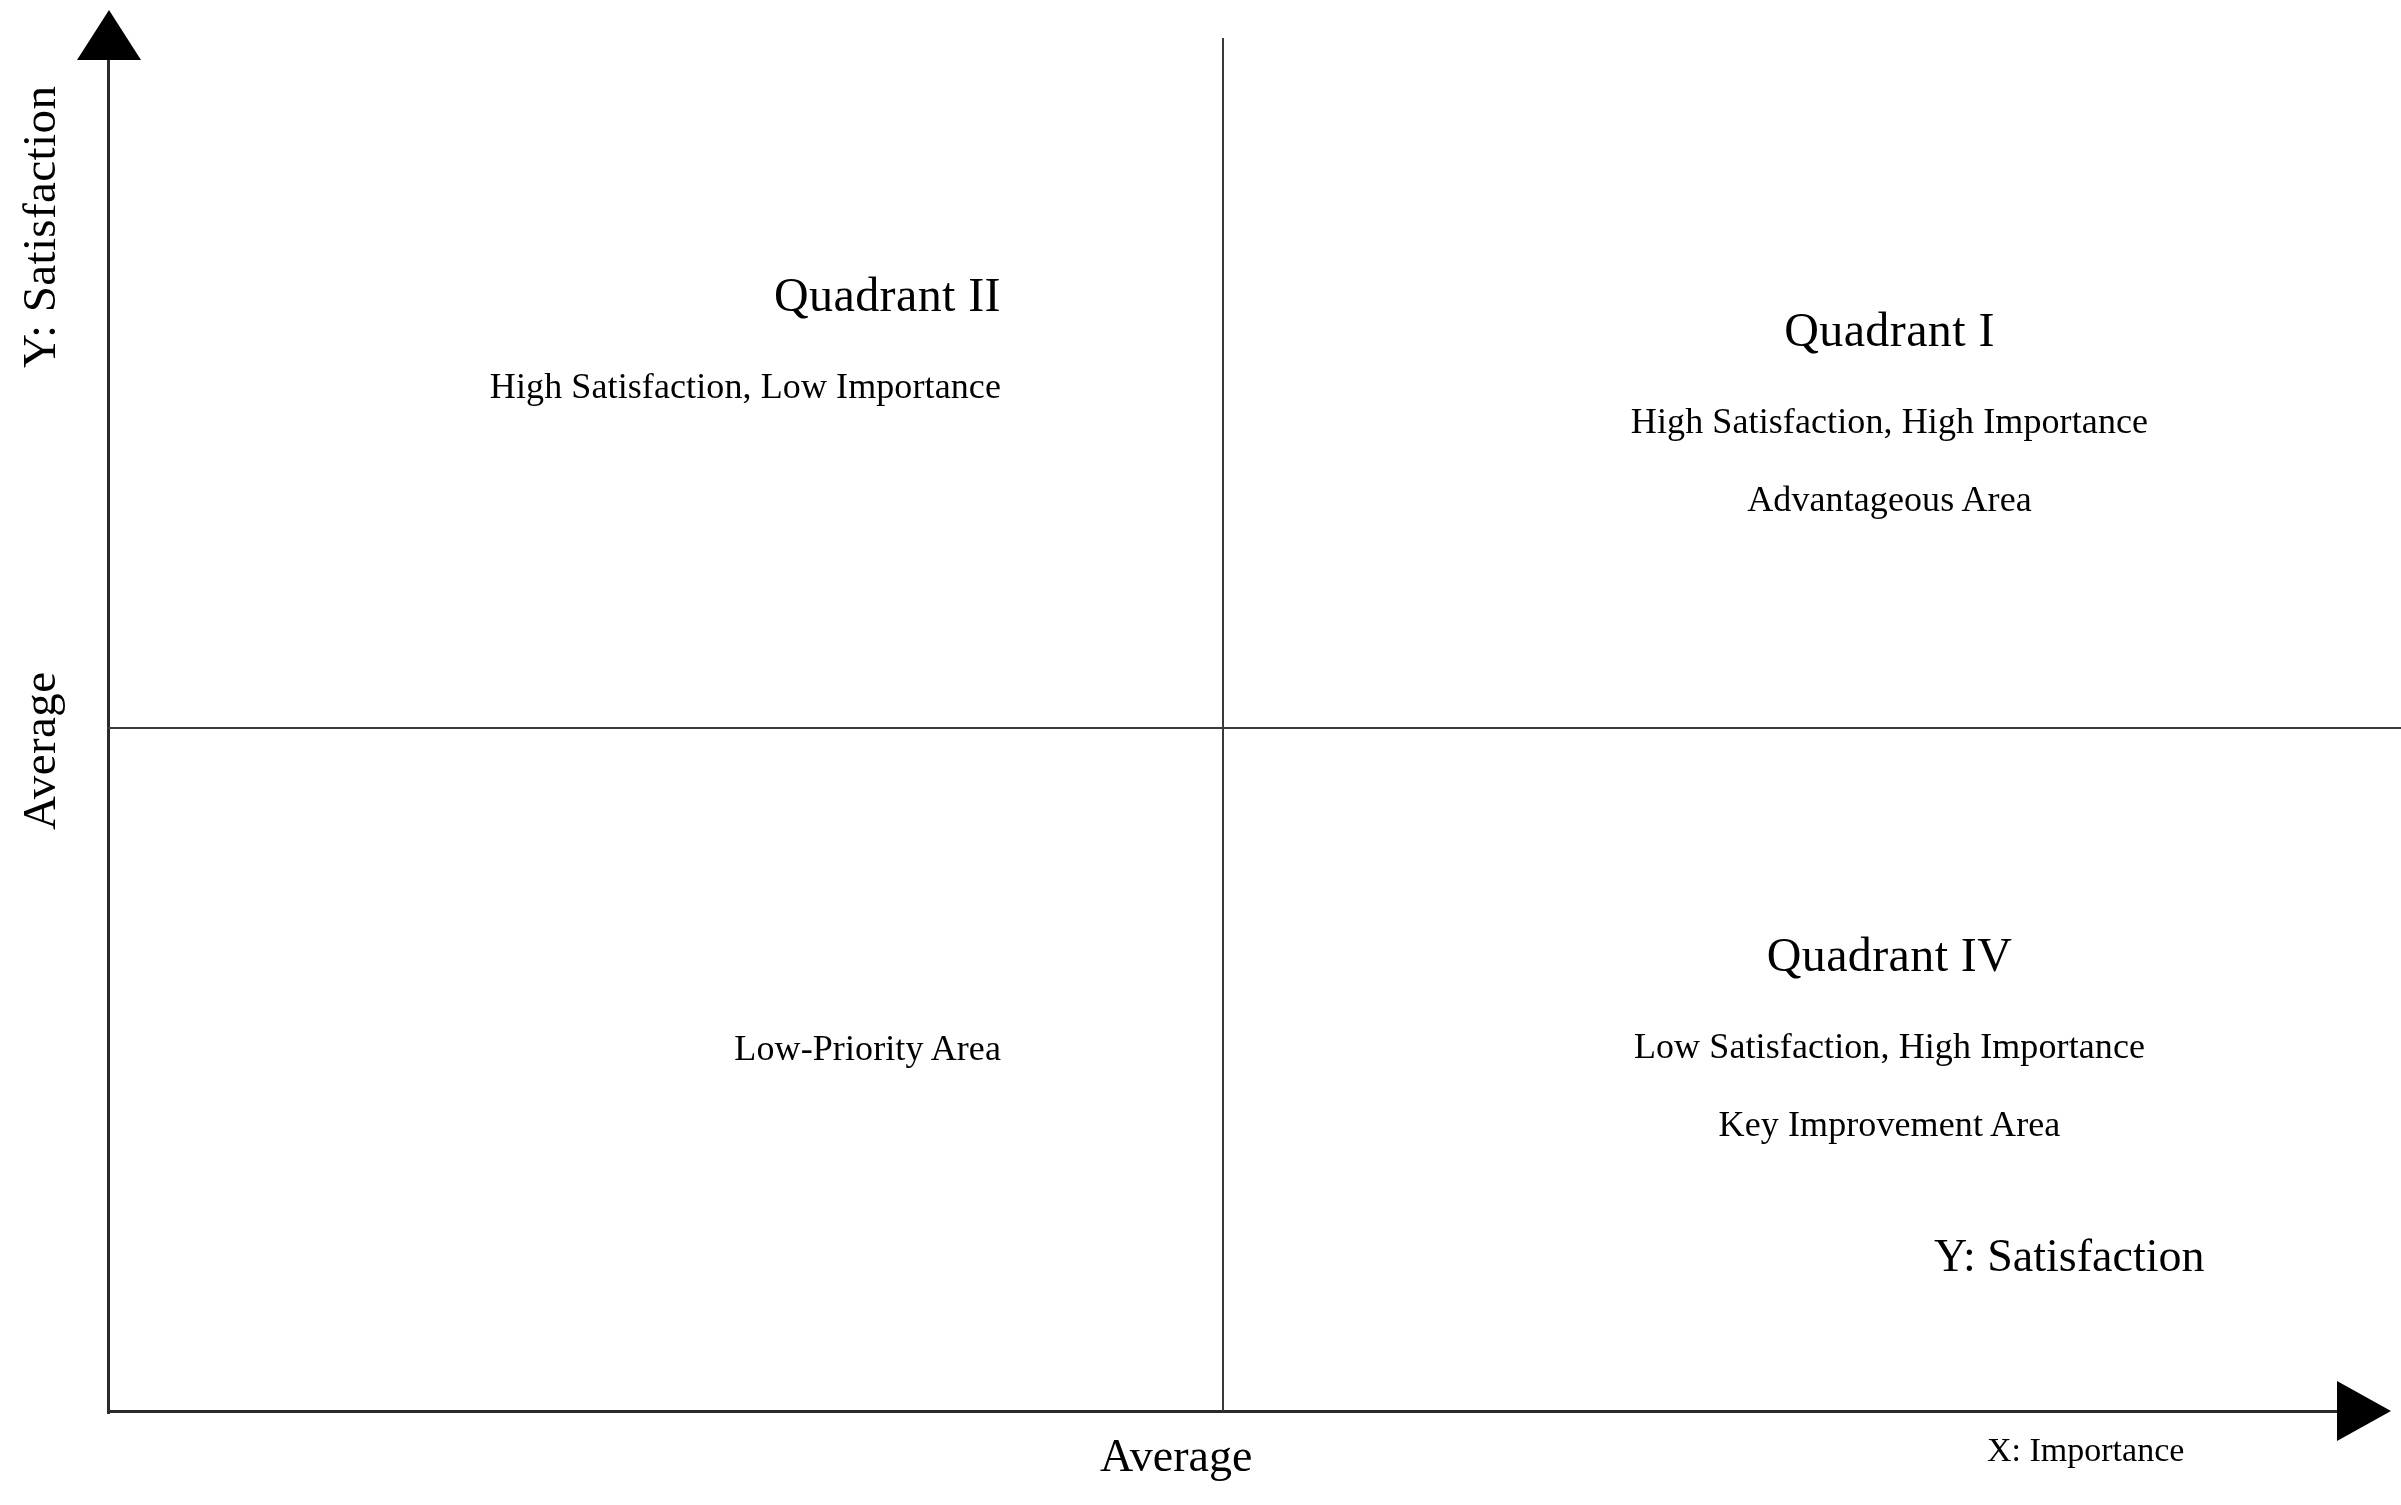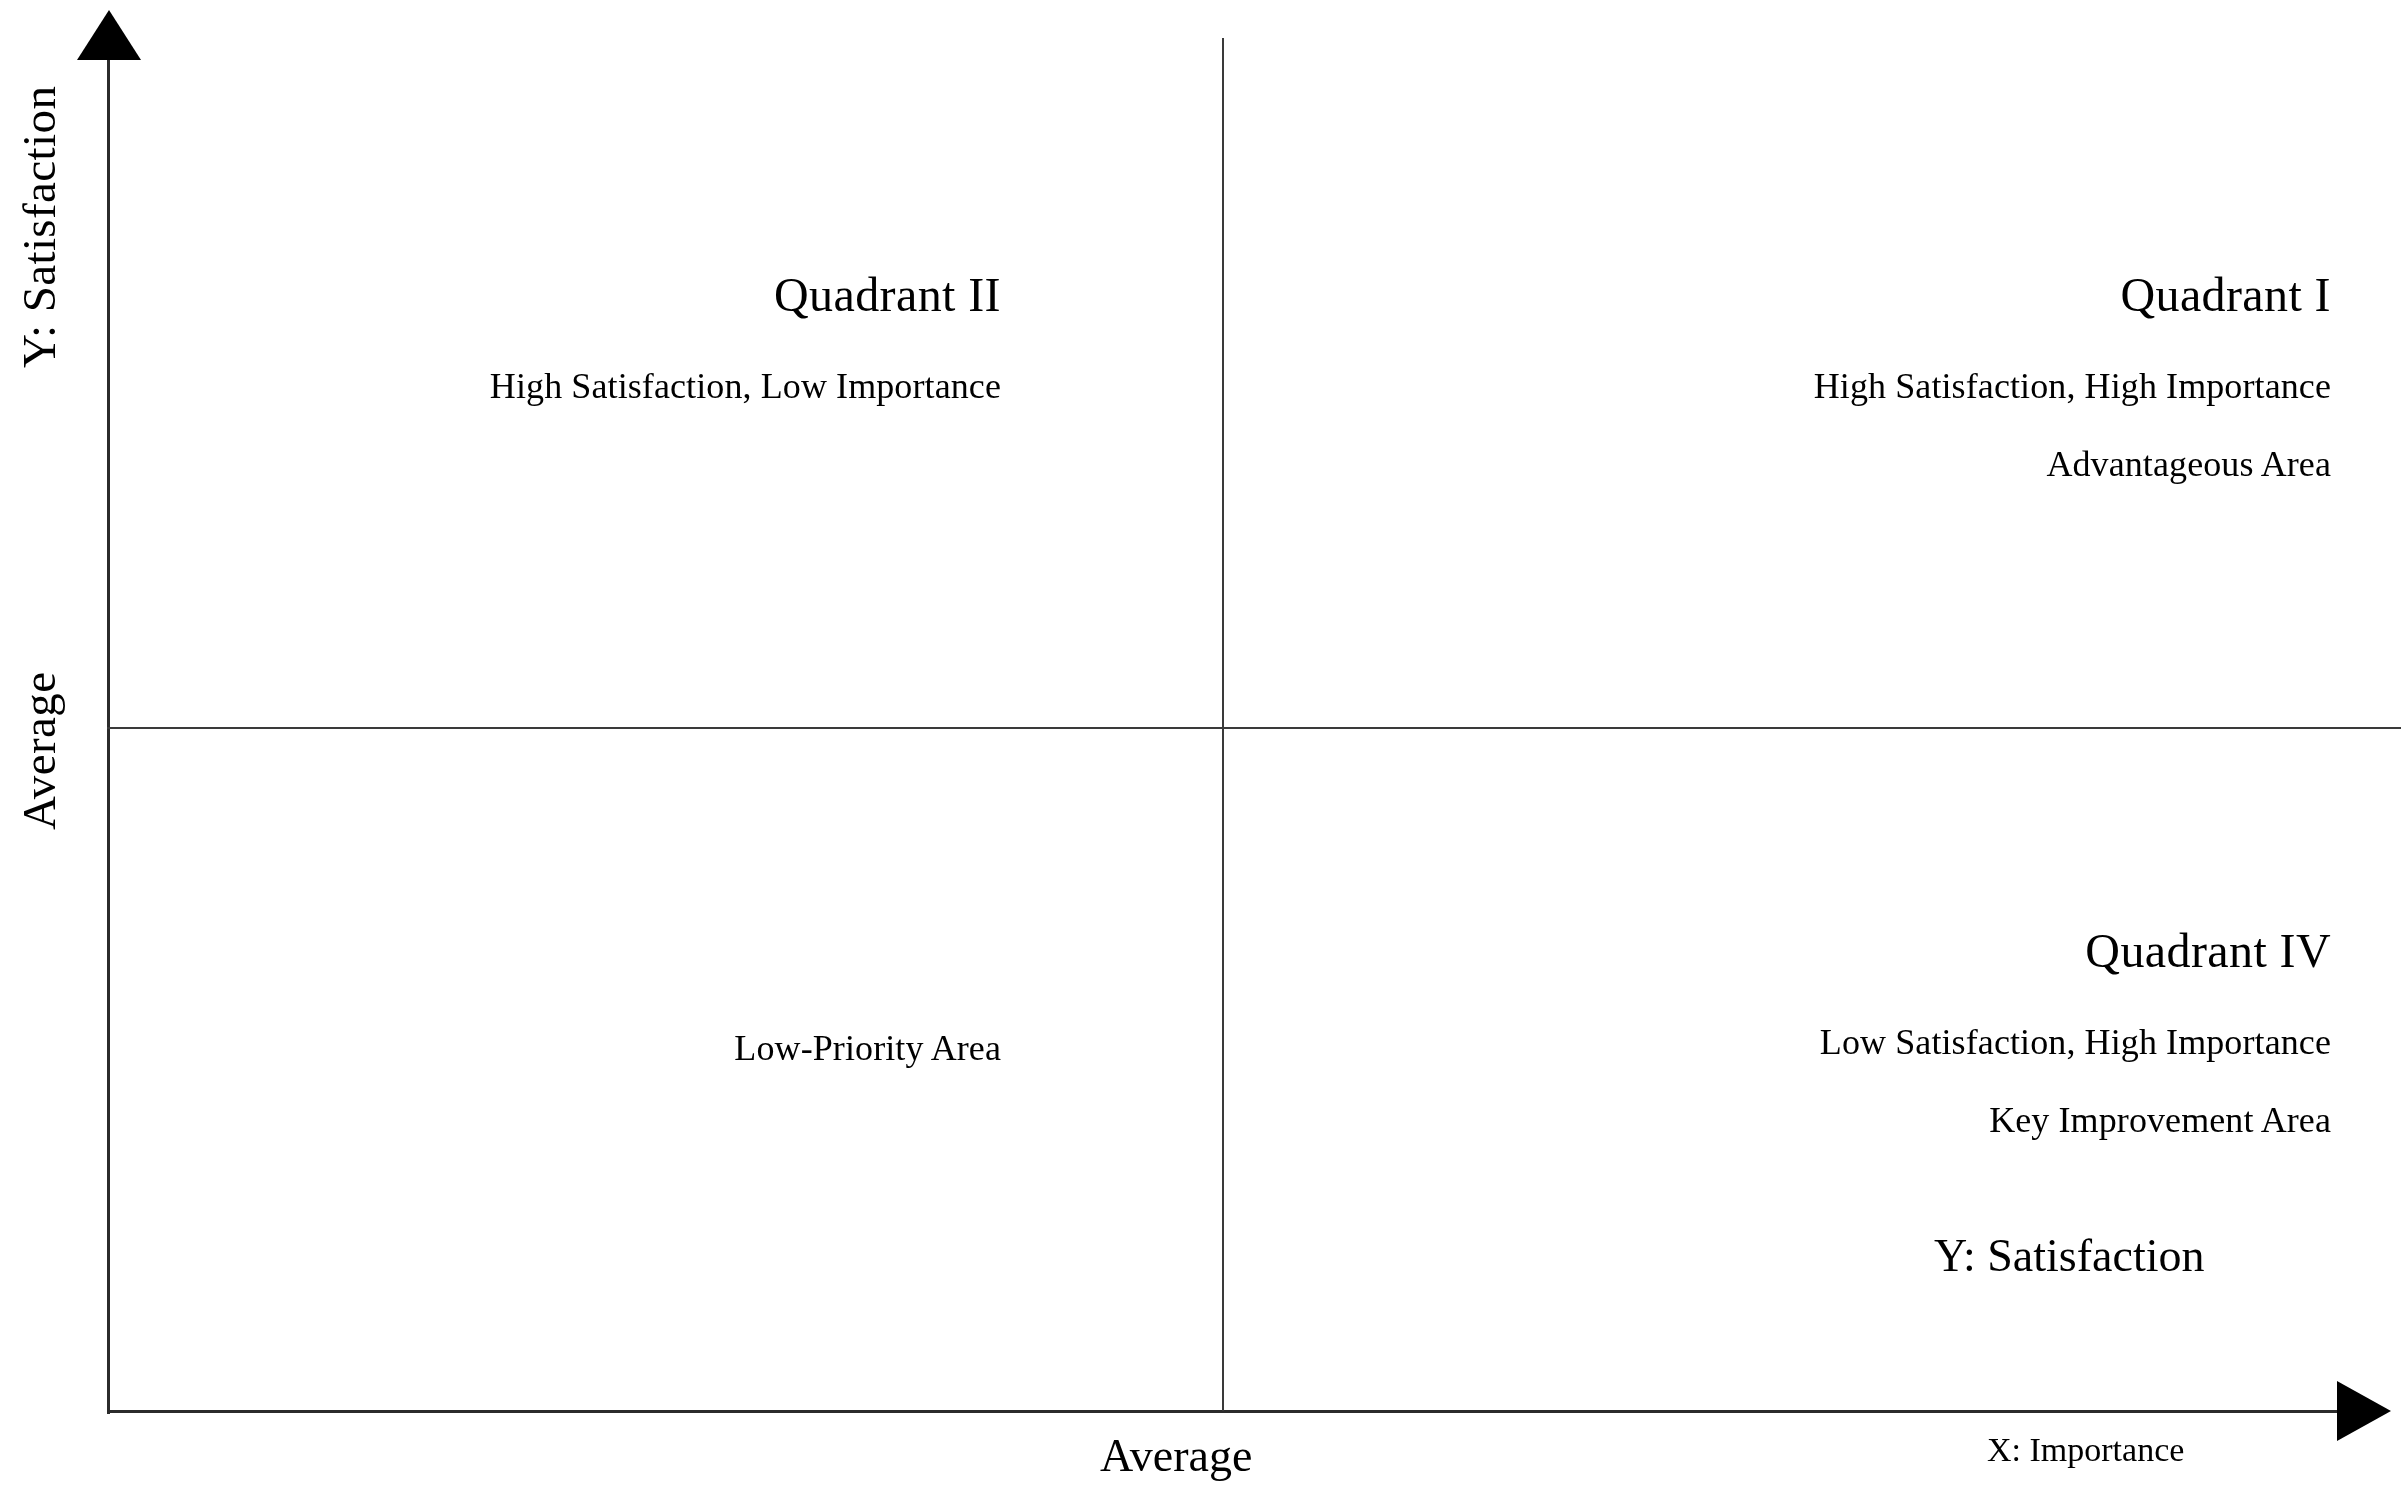--- a/index.html
+++ b/index.html
@@ -103,40 +103,40 @@
     letter-spacing: 0.4px;
     white-space: pre;
   }
   .quad-sub {
     font-size: 36px;
     line-height: 1.0;
     letter-spacing: 0.1px;
     white-space: nowrap;
   }
   .align-right { text-align: right; }
-  .align-left  { text-align: right; }
+  .align-left  { text-align: center; margin-top: 35px; }
 
   #quadrant-2 {
     left: 265px;
     top: 271px;
     width: 736px;
   }
   #quadrant-1 {
     left: 1448px;
     top: 271px;
     width: 883px;
   }
   #quadrant-3 {
     left: 265px;
     top: 939px;
     width: 736px;
   }
   #quadrant-4 {
     left: 1448px;
-    top: 927px;
+    top: 896px;
     width: 883px;
   }
   .gap-title-to-sub { height: 49px; }
   .gap-sub-to-sub   { height: 42px; }
 
   
   #inner-y-satisfaction-label {
     position: absolute;
     left: 1934px;
     top: 1233px;

